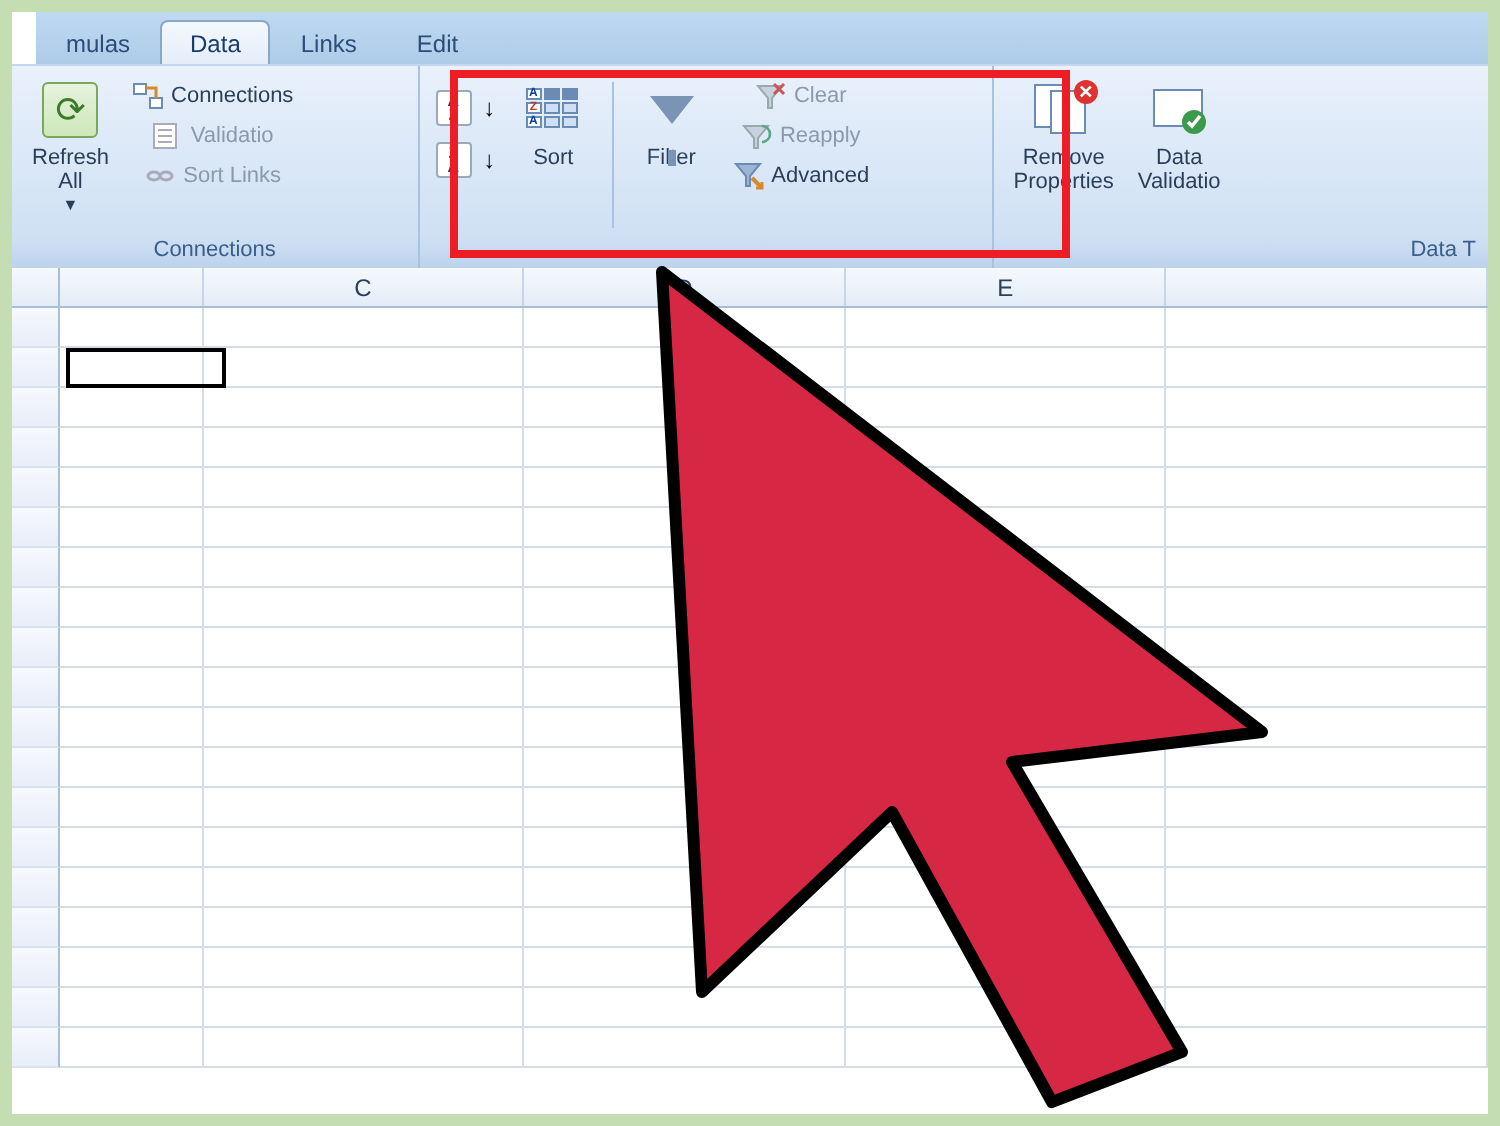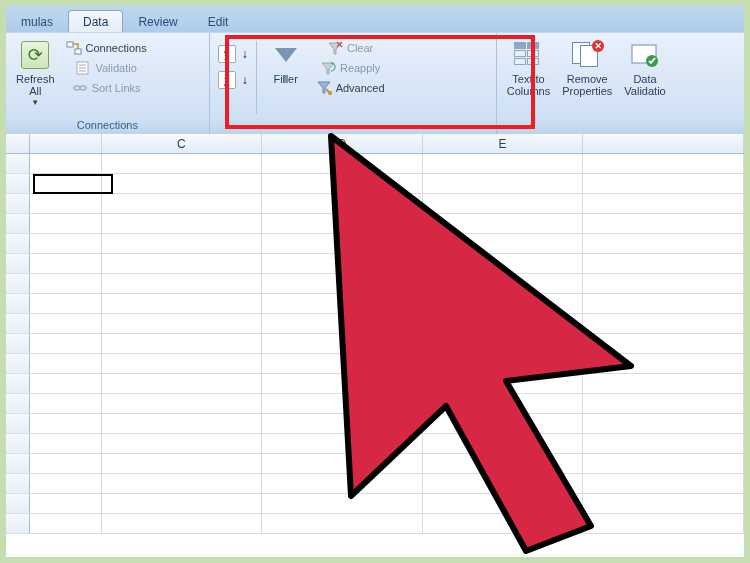--- a/index.html
+++ b/index.html
@@ -18,20 +18,21 @@
     position: relative;
     overflow: hidden;
   }
   
   .tabs {
     height: 26px;
     display: flex;
     align-items: flex-end;
     background: linear-gradient(#bfd9f1, #aecbe8);
     padding-left: 0;
+    margin-left: 12px;
   }
   .tab {
     padding: 4px 14px 3px 14px;
     font-size: 12px;
     color: #2a4d7a;
     border: 1px solid transparent;
     border-bottom: none;
     cursor: pointer;
   }
   .tab.active {
@@ -222,21 +223,21 @@
   }
 </style>
 </head>
 <body>
 
 <div class="window">
 
   <div class="tabs">
     <div class="tab">mulas</div>
     <div class="tab active">Data</div>
-    <div class="tab">Review</div>
+    <div class="tab">Links</div>
     <div class="tab">Edit</div>
   </div>
 
   <div class="ribbon">
 
     <div class="group" style="width:214px;">
       <div class="group-body">
         <div class="big-btn">
           <div class="ico">
               <div class="refresh-ico">⟳</div>
@@ -292,20 +293,36 @@
               <span class="darr">↓</span>
           </div>
           <div class="small-btn" style="padding:2px;">
             <span class="az-badge">
                 <span class="z">Z</span>
                 <span>A</span>
               </span>
               <span class="darr">↓</span>
           </div>
         </div>
+        <div class="big-btn">
+          <div class="ico">
+            <div class="sort-table-icon">
+              <div class="az">A</div>
+                <div class="h"></div>
+                <div class="h"></div>
+              <div class="az" style="color:#c0392b;">Z</div>
+                <div></div>
+                <div></div>
+              <div class="az">A</div>
+                <div></div>
+                <div></div>
+            </div>
+          </div>
+          <div class="lbl">Sort</div>
+        </div>
         <div class="vsep"></div>
         <div class="big-btn">
           <div class="ico">
               <div class="funnel"></div>
             </div>
           <div class="lbl">Filter</div>
         </div>
         <div class="small-rows">
           <div class="small-btn disabled">
             <span class="sico">
@@ -337,34 +354,20 @@
             <span>Advanced</span>
           </div>
         </div>
       </div>
     </div>
 
     <div class="group" style="width:260px; border-right:none;">
       <div class="group-body">
         <div class="big-btn">
           <div class="ico">
-            <div class="t2c-icon">
-              <div class="h"></div>
-                <div class="h"></div>
-              <div></div>
-                <div></div>
-              <div></div>
-                <div></div>
-            </div>
-          </div>
-          <div class="lbl"><span style="white-space:pre-line;">Text to
-Columns</span></div>
-        </div>
-        <div class="big-btn">
-          <div class="ico">
             <div class="dup-icon">
               <div class="sheet a"></div>
                 <div class="sheet b"></div>
                 <div class="x">✕</div>
             </div>
           </div>
           <div class="lbl"><span style="white-space:pre-line;">Remove
 Properties</span></div>
         </div>
         <div class="big-btn">
@@ -372,20 +375,21 @@
             <svg width="30" height="28">
                 <rect x="2" y="4" width="24" height="18" fill="#fff" stroke="#6a8bb4"></rect>
                 <circle cx="22" cy="20" r="6" fill="#3a9a4a"></circle>
                 <path d="M19 20 L21 22 L25 17" stroke="#fff" stroke-width="1.8" fill="none"></path>
               </svg>
           </div>
           <div class="lbl"><span style="white-space:pre-line;">Data
 Validatio</span></div>
         </div>
       </div>
+      <div class="group-label" style="text-align:right; padding-right:0;">Data T</div>
     </div>
 
   </div>
 
   <div class="highlight-box"></div>
 
 
   <div class="colhdrs">
     <div class="rowhdr-spacer"></div>
     <div class="colhdr" style="width:80px;"></div>

